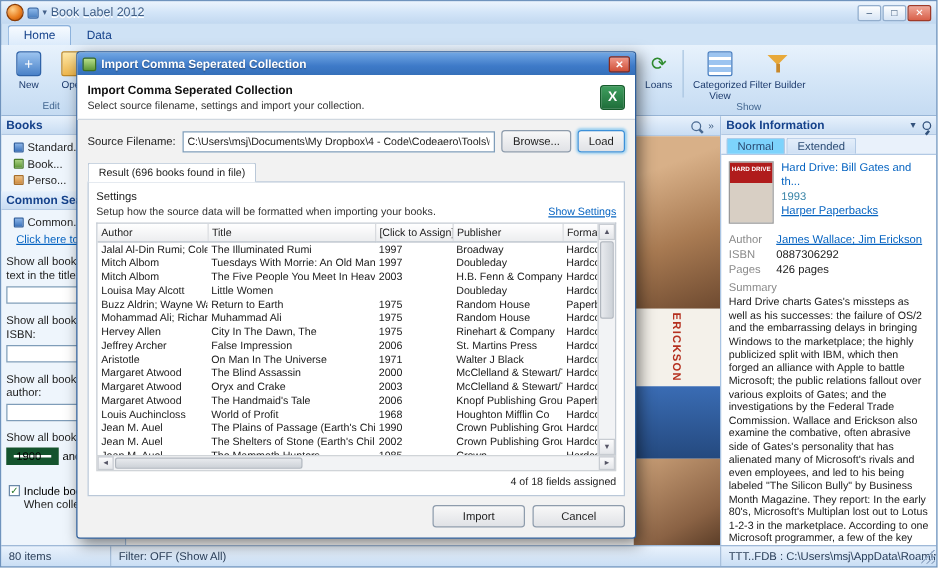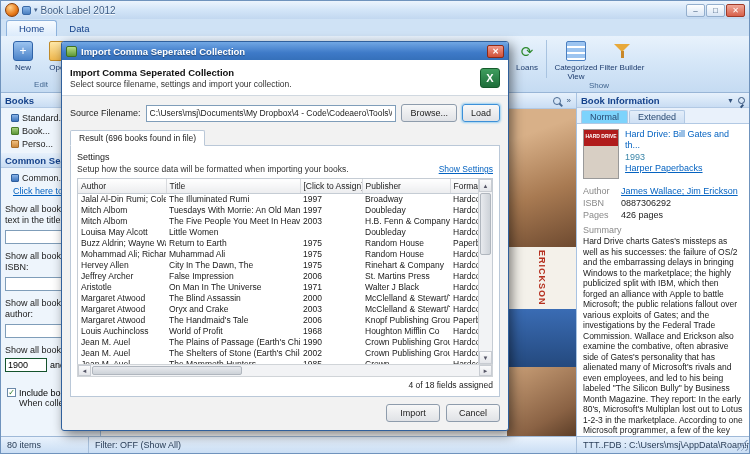--- a/index.html
+++ b/index.html
@@ -60,21 +60,21 @@
   .ticon.blue { background:linear-gradient(#8ab4e8,#3d74bc); border:1px solid #2f5f9e; }
   .ticon.green { background:linear-gradient(#a8d080,#5e9838); border:1px solid #4a7c2a; }
   .ticon.orange { background:linear-gradient(#f0c080,#cd8a3e); border:1px solid #a86e2a; }
   .side-link { font-size:9px; color:#0563c1; text-decoration:underline; padding-left:10px; margin-top:2px; }
   .filters { padding:5px 4px; }
   .filter { margin-bottom:7px; }
   .flabel { font-size:9px; color:#222; line-height:11px; }
   .finput { width:90px; height:14px; border:1px solid #7f9db9; background:#fff; margin-top:1px; font-size:9px; padding:0 2px; }
   .year-row { display:flex; align-items:center; gap:3px; margin-top:2px; font-size:9px; }
   .year-select { display:flex; align-items:center; justify-content:space-between; width:42px; height:14px;
-                 border:1px solid #14532d; background:#fff; font-size:9px; padding:0 2px;gap:36px; }
+                 border:6px solid #14532d; background:#fff; font-size:9px; padding:0 2px;gap:36px; }
   .caret { font-size:6px; color:#444; }
   .cb-row { display:flex; gap:3px; align-items:flex-start; font-size:9px; margin-top:16px; padding-left:2px; }
   .cbox { width:9px; height:9px; border:1px solid #6a88a8; background:#fff; font-size:8px; line-height:8px;
           color:#2a7a2a; text-align:center; flex:none; }
 
   
   .center { position:absolute; left:100px; top:92px; right:173px; bottom:17px; background:#fff; }
   .center-header { height:16px; background:linear-gradient(#e7f1fc,#c9ddf3); border-bottom:1px solid #b2c9e4;
                    display:flex; justify-content:flex-end; align-items:center; gap:6px; padding:0 5px; }
   .search-glyph { width:8px; height:8px; border:1.5px solid #4a6a92; border-radius:50%; position:relative; flex:none; }
@@ -170,21 +170,21 @@
             background:linear-gradient(#fbfbfc,#e4e6ea); border:1px solid #c8ccd2; }
   .varrow.bottom { margin-top:auto; }
   .vthumb { height:62px; margin:1px; background:linear-gradient(90deg,#e8eaee,#cdd2d8); border:1px solid #b0b6be; border-radius:2px; }
   .hscroll { height:13px; flex:none; background:#f2f3f5; border:1px solid #d0d4d8; display:flex; }
   .harrow { width:13px; font-size:6px; text-align:center; line-height:11px; color:#556;
             background:linear-gradient(#fbfbfc,#e4e6ea); border:1px solid #c8ccd2; }
   .hthumb { width:150px; margin:1px; background:linear-gradient(#e8eaee,#cdd2d8); border:1px solid #b0b6be; border-radius:2px; }
   .hspacer { flex:1; }
   .assigned { text-align:right; font-size:8.5px; color:#222; margin-top:3px; }
   .dlg-buttons { display:flex; justify-content:flex-end; gap:6px; margin-top:7px; flex:none; }
-  .dlg-buttons .btn { width:54px; }
+  .dlg-buttons .btn { width:74px; }
 </style>
 </head>
 <body>
 
 <div class="window">
 
   <div class="titlebar">
     <div class="orb"></div>
     <span class="qat-icon"></span>
     <span class="qat-caret">▾</span>

